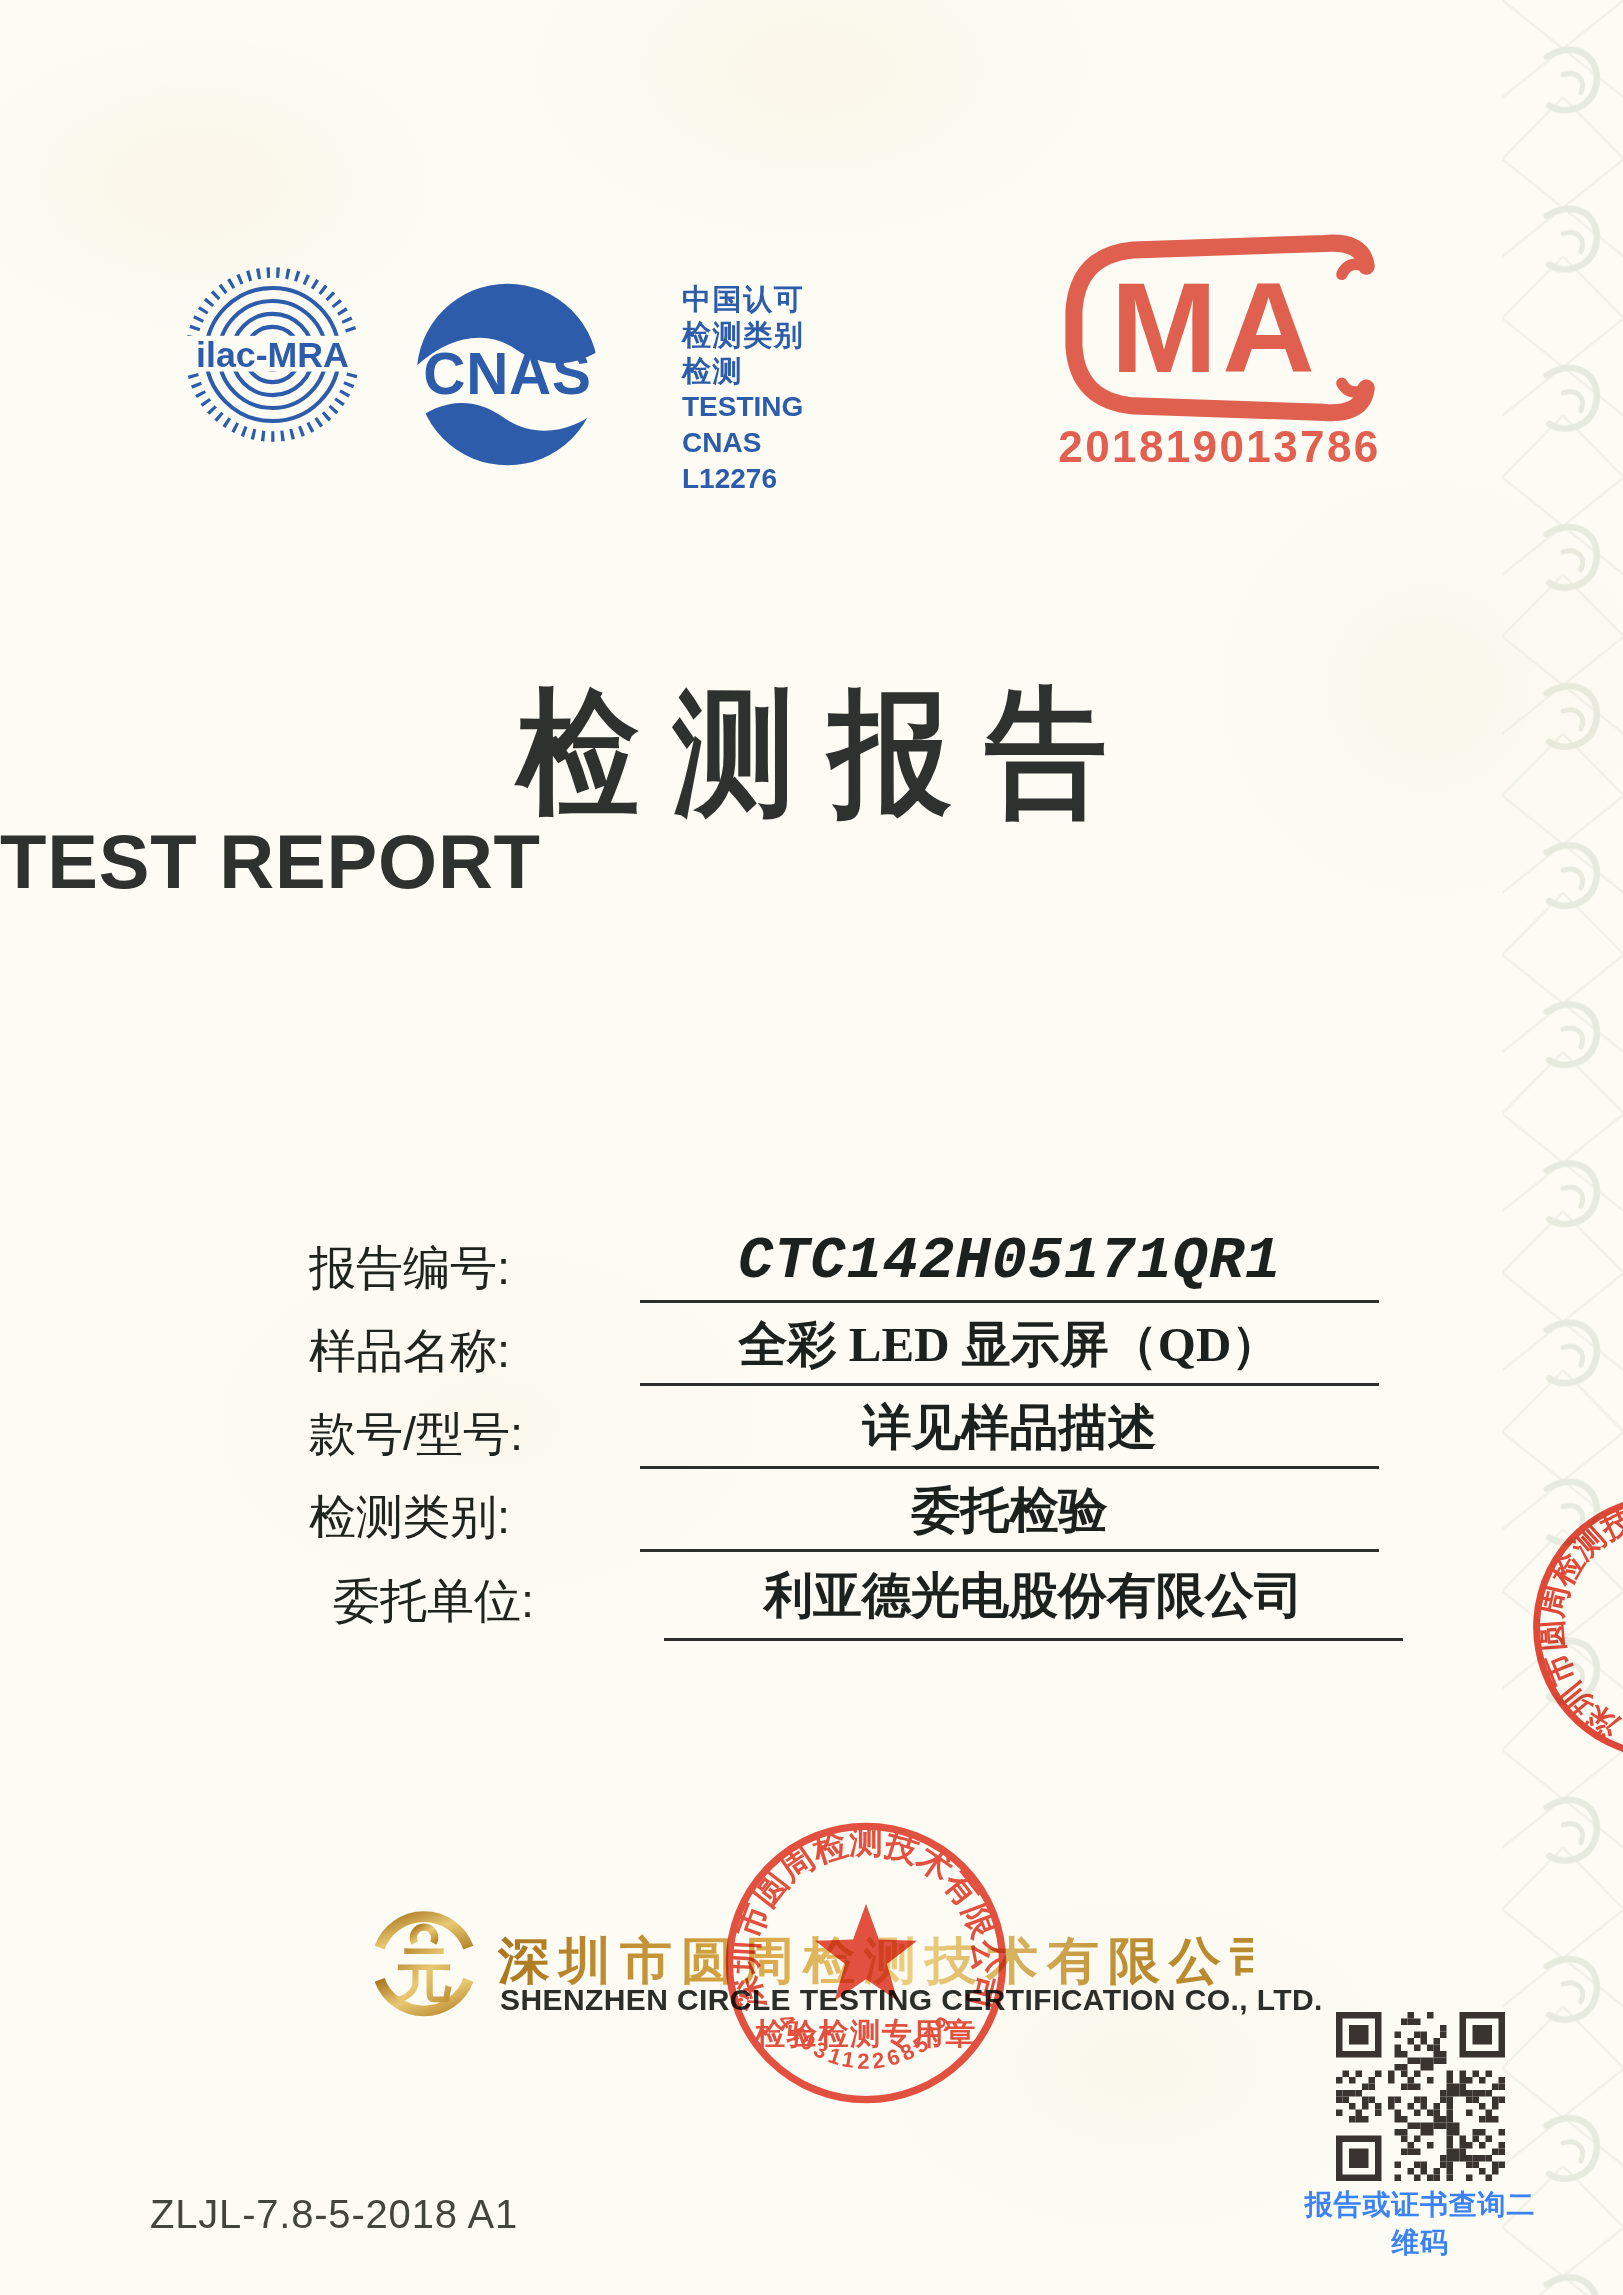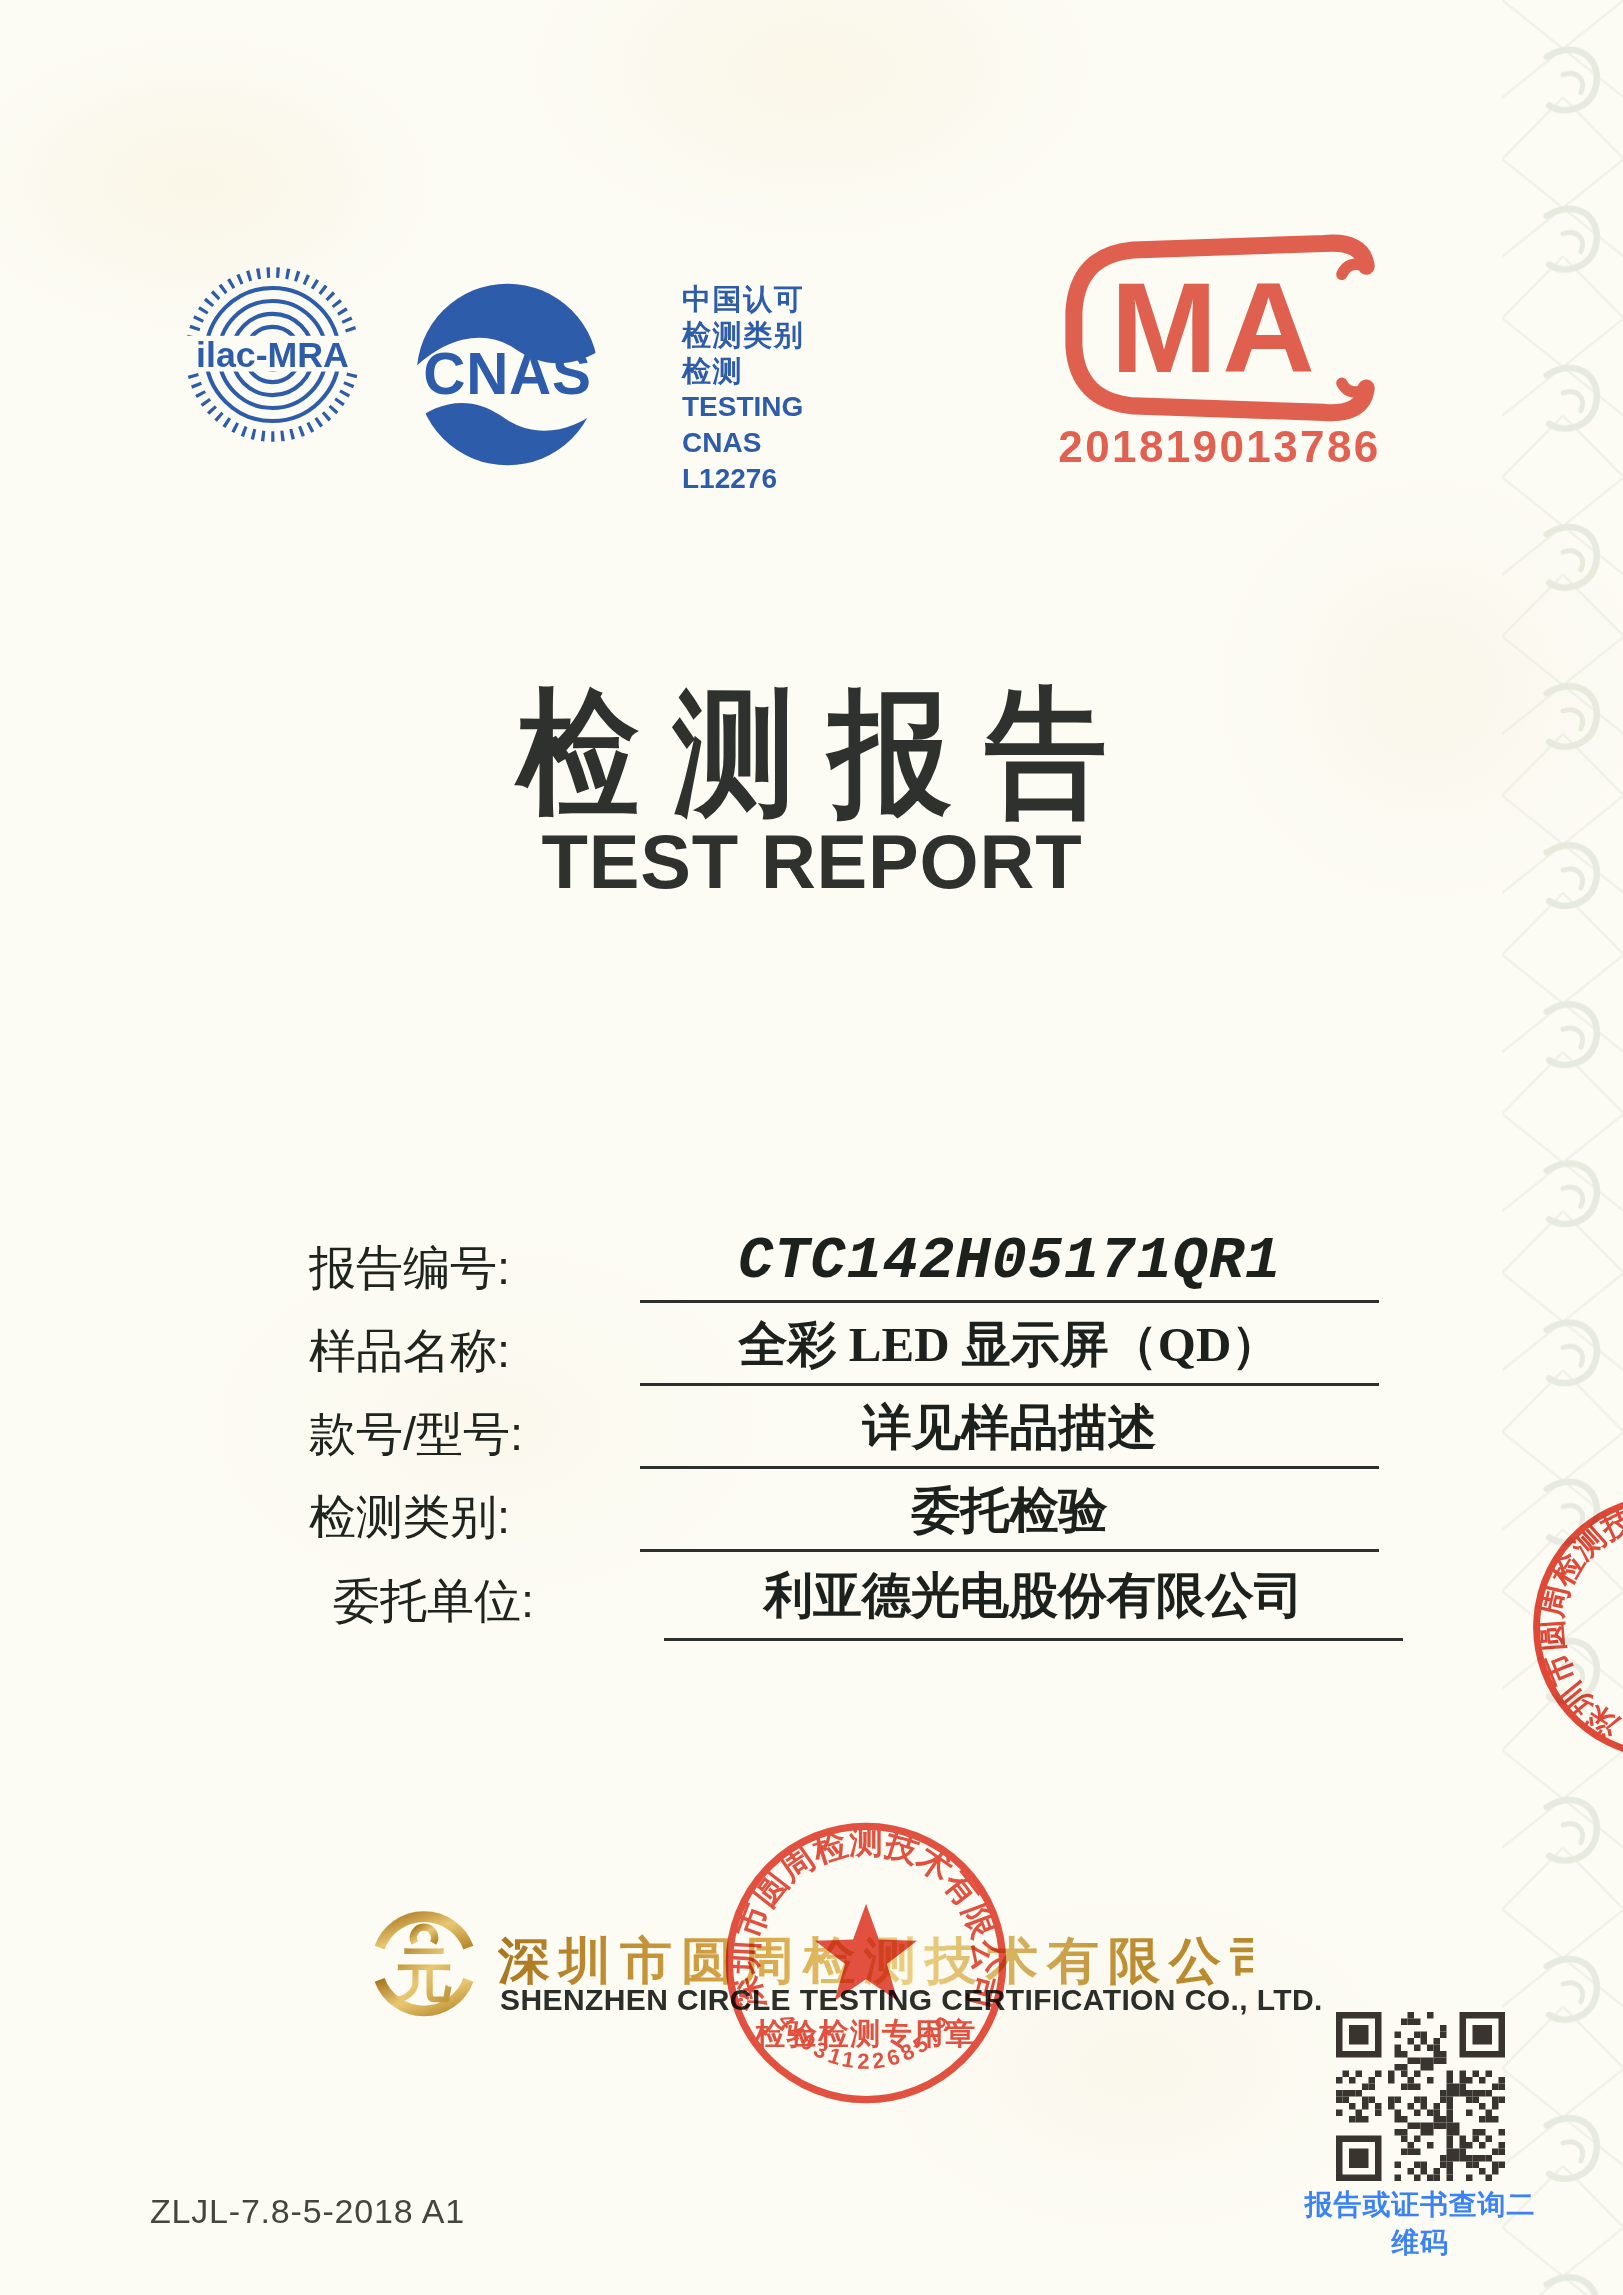--- a/index.html
+++ b/index.html
@@ -25,21 +25,21 @@
   }
   
   .title-zh{
     left:0;top:663px;width:1624px;text-align:center;
     font-size:122px;font-weight:900;color:#2e312e;
     letter-spacing:34px;text-indent:34px;
     transform:scaleY(1.12);transform-origin:center top;
     white-space:nowrap;
   }
   .title-en{
-    left:0;top:818px;width:1624px;text-align:center;
+    left:0;top:818px;width:1624px;
     font-size:76px;font-weight:800;color:#2e312e;letter-spacing:0.8px;
     white-space:nowrap;
   }
   
   .form-row{left:0;top:0;width:1624px;height:73px;}
   .form-label{
     position:absolute;left:309px;top:0;width:286px;
     font-size:47px;font-weight:400;color:#20241f;
     text-align:justify;text-align-last:justify;
     white-space:nowrap;display:block;
@@ -70,21 +70,21 @@
   .stamp{mix-blend-mode:multiply;opacity:0.9;}
   .stamp-main{left:718px;top:1815px;}
   .stamp-edge{left:1517px;top:1479px;transform:rotate(-42deg) scale(0.94);transform-origin:center center;opacity:0.95;}
   
   .qr-caption{
     left:1298px;top:2186px;width:244px;text-align:center;
     font-size:28px;font-weight:700;color:#3b82f6;letter-spacing:0.8px;
     font-family:"Liberation Serif", serif;
   }
   .doc-code{
-    left:150px;top:2192px;font-size:34px;color:#43463f;letter-spacing:0.8px;
+    left:150px;top:2192px;font-size:40px;color:#43463f;letter-spacing:0.8px;
   }
   
   .paper-tone{
     left:0;top:0;width:1624px;height:2295px;pointer-events:none;
     background:
       radial-gradient(341px 211px at 12% 8%, rgba(244,232,190,.25), transparent 70%),
       radial-gradient(406px 244px at 50% 3%, rgba(244,232,190,.22), transparent 70%),
       radial-gradient(309px 309px at 88% 30%, rgba(240,230,195,.18), transparent 70%),
       radial-gradient(406px 260px at 30% 62%, rgba(244,236,200,.15), transparent 70%),
       radial-gradient(374px 244px at 70% 90%, rgba(242,232,196,.18), transparent 70%);

